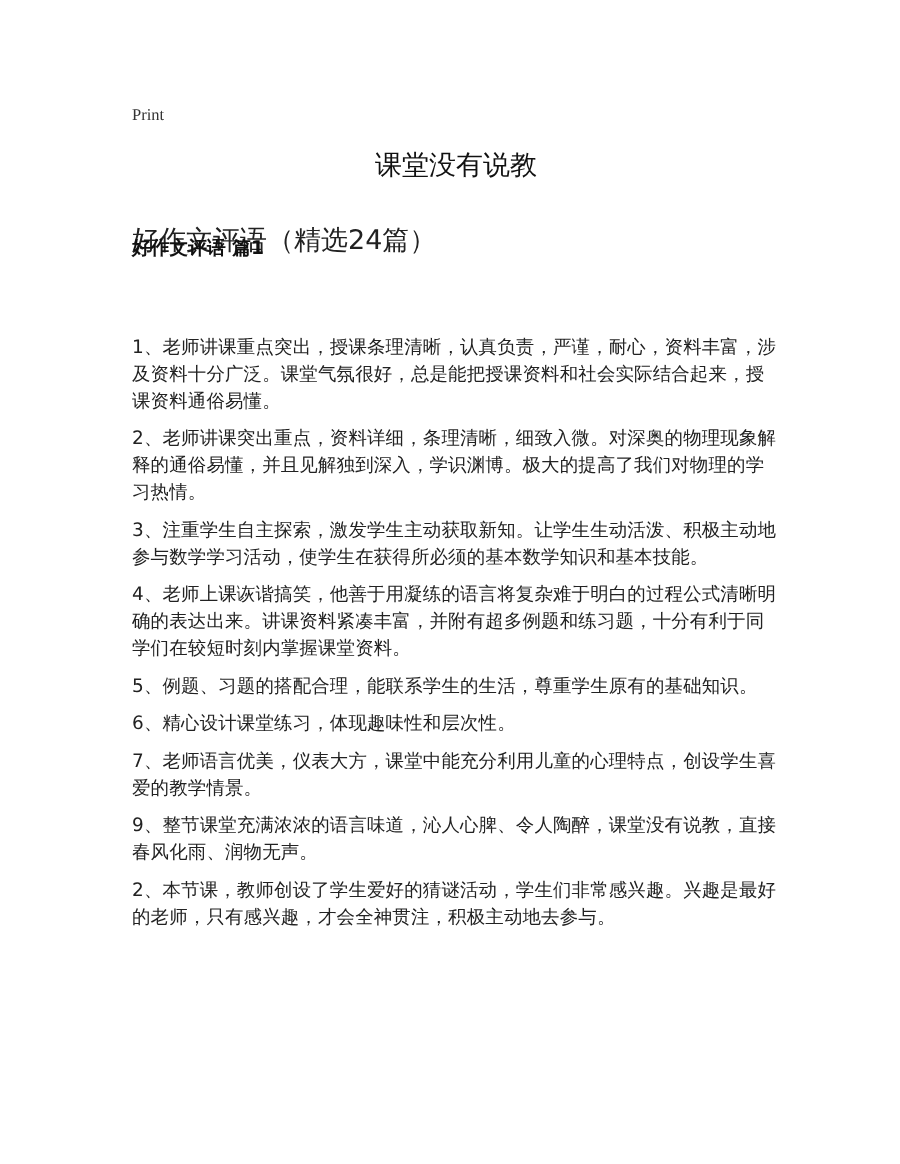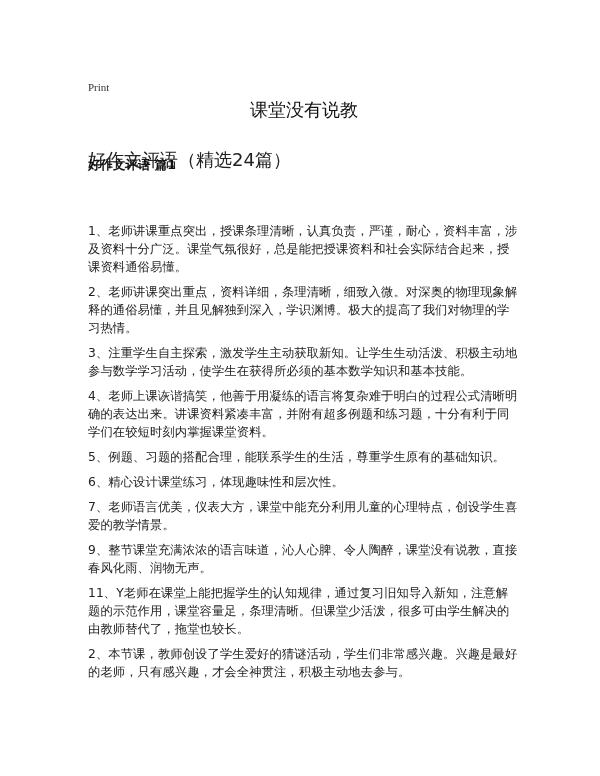--- a/index.html
+++ b/index.html
@@ -1,19 +1,19 @@
 <!DOCTYPE html>
 <html><head>
 <meta charset="utf-8">
 <style>
   html, body { margin: 0; padding: 0; background: #ffffff; }
   body { width: 600px; height: 776px; overflow: hidden; position: relative;
          font-family: "DejaVu Sans", "Liberation Sans", sans-serif; color: #1a1a1a; }
   .page { position: absolute; left: 88px; top: 0; width: 432px; }
-  .print { position: absolute; top: 81px; left: 0; font-family: "Liberation Serif", "DejaVu Serif", serif; font-size: 11px; color: #333; }
+  .print { position: absolute; top: 71px; left: 0; font-family: "Liberation Serif", "DejaVu Serif", serif; font-size: 11px; color: #333; }
   .title { position: absolute; top: 98px; left: 0; width: 432px; text-align: center; font-size: 18px; color: #111; }
   .subtitle { position: absolute; top: 148px; left: 0; font-size: 18px; color: #222; white-space: nowrap; }
   .heading { position: absolute; top: 157px; left: 0; font-size: 12.5px; font-weight: bold; color: #111; white-space: nowrap; }
   .body { position: absolute; top: 182px; left: 0; width: 432px; margin-top: 40px; }
   .para { font-size: 12.3px; line-height: 18px; margin: 0 0 7px 0; color: #222; letter-spacing: 0.1px; word-break: break-all; }
 </style>
 </head>
 <body>
 
 <div class="page">
@@ -23,16 +23,15 @@
   <div class="heading">好作文评语 篇1</div>
   <div class="body">
     <p class="para">1、老师讲课重点突出，授课条理清晰，认真负责，严谨，耐心，资料丰富，涉及资料十分广泛。课堂气氛很好，总是能把授课资料和社会实际结合起来，授课资料通俗易懂。</p>
     <p class="para">2、老师讲课突出重点，资料详细，条理清晰，细致入微。对深奥的物理现象解释的通俗易懂，并且见解独到深入，学识渊博。极大的提高了我们对物理的学习热情。</p>
     <p class="para">3、注重学生自主探索，激发学生主动获取新知。让学生生动活泼、积极主动地参与数学学习活动，使学生在获得所必须的基本数学知识和基本技能。</p>
     <p class="para">4、老师上课诙谐搞笑，他善于用凝练的语言将复杂难于明白的过程公式清晰明确的表达出来。讲课资料紧凑丰富，并附有超多例题和练习题，十分有利于同学们在较短时刻内掌握课堂资料。</p>
     <p class="para">5、例题、习题的搭配合理，能联系学生的生活，尊重学生原有的基础知识。</p>
     <p class="para">6、精心设计课堂练习，体现趣味性和层次性。</p>
     <p class="para">7、老师语言优美，仪表大方，课堂中能充分利用儿童的心理特点，创设学生喜爱的教学情景。</p>
     <p class="para">9、整节课堂充满浓浓的语言味道，沁人心脾、令人陶醉，课堂没有说教，直接春风化雨、润物无声。</p>
-    <p class="para">11、Y老师在课堂上能把握学生的认知规律，通过复习旧知导入新知，注意解题的示范作用，课堂容量足，条理清晰。但课堂少活泼，很多可由学生解决的由教师替代了，拖堂也较长。</p>
     <p class="para">2、本节课，教师创设了学生爱好的猜谜活动，学生们非常感兴趣。兴趣是最好的老师，只有感兴趣，才会全神贯注，积极主动地去参与。</p>
   </div>
 </div>
 
 </body></html>

